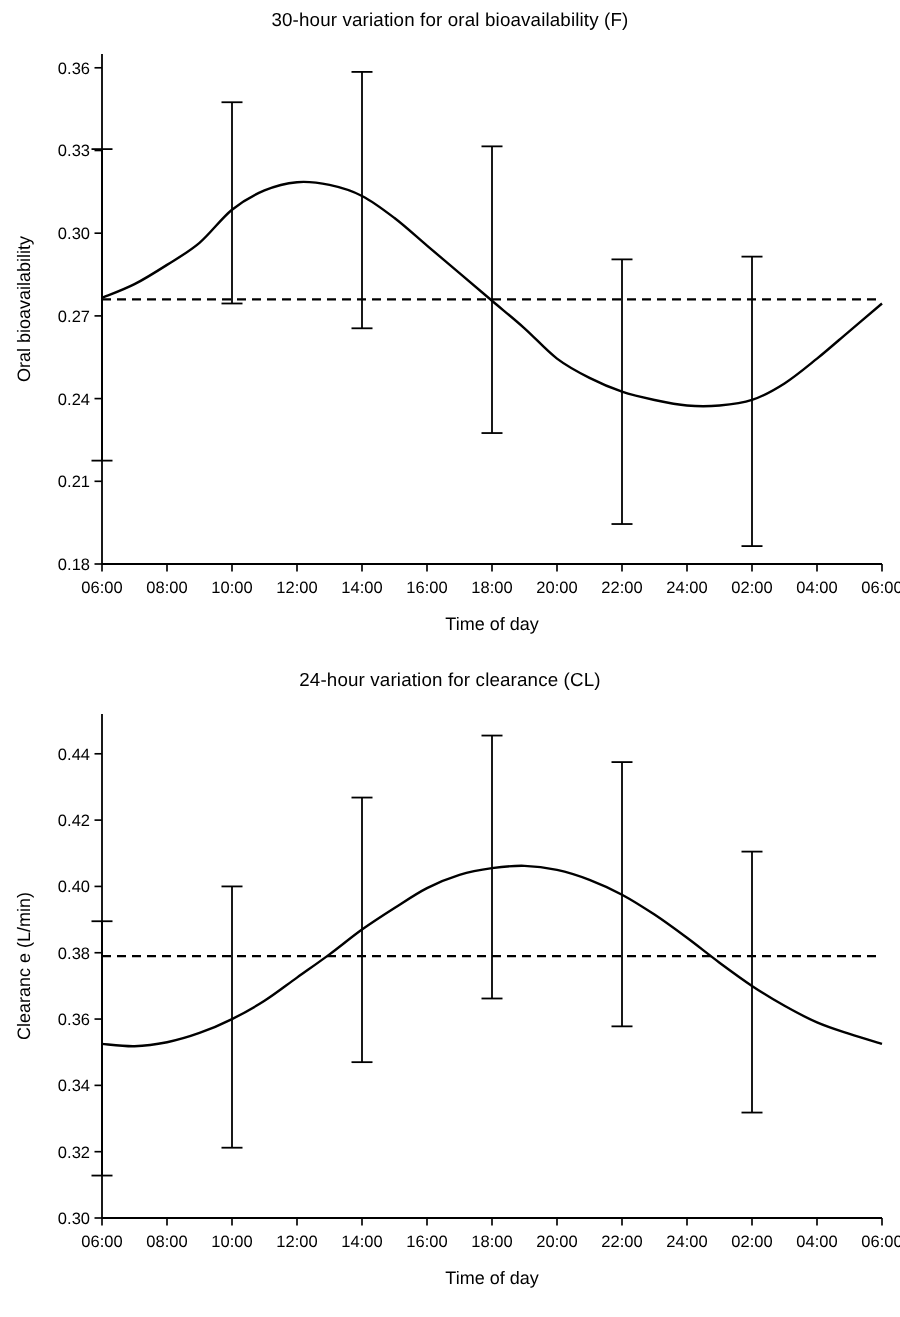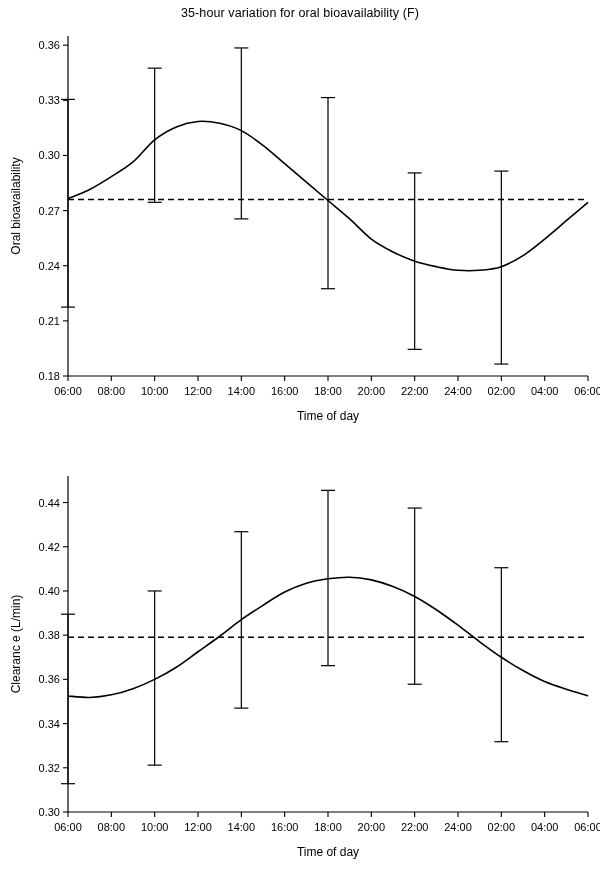--- a/index.html
+++ b/index.html
@@ -77,21 +77,21 @@
     stroke: #000000;
     stroke-width: 1.2;
   }
 </style>
 </head>
 <body>
 
 <div class="page">
 
   <div class="panel" id="panel-top">
-    <div class="chart-title" style="top:6px;">35-hour  variation for  oral bioavailability (F)</div>
+    <div class="chart-title" style="top:6px;">30-hour  variation for  oral bioavailability (F)</div>
     <div class="svg-holder">
       <svg id="svg-top" width="600" height="440" viewBox="0 0 600 440" xmlns="http://www.w3.org/2000/svg">
           <line x1="68" y1="36" x2="68" y2="376" class="axis-line"></line>
           <line x1="68" y1="376" x2="588" y2="376" class="axis-line"></line>
           <line x1="63" y1="376" x2="68" y2="376" class="tick"></line>
           <text x="60" y="380" text-anchor="end" class="tick-label">0.18</text>
           <line x1="63" y1="320.86486486486484" x2="68" y2="320.86486486486484" class="tick"></line>
           <text x="60" y="324.86486486486484" text-anchor="end" class="tick-label">0.21</text>
           <line x1="63" y1="265.72972972972974" x2="68" y2="265.72972972972974" class="tick"></line>
           <text x="60" y="269.72972972972974" text-anchor="end" class="tick-label">0.24</text>
@@ -161,20 +161,21 @@
             <line x1="494.33333333333337" y1="364.05405405405406" x2="508.33333333333337" y2="364.05405405405406" class="errbar"></line>
           </g>
           <path d="M 68.00 198.65 C 71.61 197.12, 82.44 193.14, 89.67 189.46 C 96.89 185.78, 104.11 181.19, 111.33 176.59 C 118.56 172.00, 125.78 168.02, 133.00 161.89 C 140.22 155.77, 147.44 145.66, 154.67 139.84 C 161.89 134.02, 169.11 130.04, 176.33 126.97 C 183.56 123.91, 190.78 122.07, 198.00 121.46 C 205.22 120.85, 212.44 121.77, 219.67 123.30 C 226.89 124.83, 234.11 126.97, 241.33 130.65 C 248.56 134.32, 255.78 139.84, 263.00 145.35 C 270.22 150.86, 277.44 157.60, 284.67 163.73 C 291.89 169.86, 299.11 175.98, 306.33 182.11 C 313.56 188.23, 320.78 194.36, 328.00 200.49 C 335.22 206.61, 342.44 212.43, 349.67 218.86 C 356.89 225.30, 364.11 233.57, 371.33 239.08 C 378.56 244.59, 385.78 248.27, 393.00 251.95 C 400.22 255.62, 407.44 258.68, 414.67 261.14 C 421.89 263.59, 429.11 265.12, 436.33 266.65 C 443.56 268.18, 450.78 269.71, 458.00 270.32 C 465.22 270.94, 472.44 270.94, 479.67 270.32 C 486.89 269.71, 494.11 269.10, 501.33 266.65 C 508.56 264.20, 515.78 260.22, 523.00 255.62 C 530.22 251.03, 537.44 244.90, 544.67 239.08 C 551.89 233.26, 559.11 226.83, 566.33 220.70 C 573.56 214.58, 584.39 205.39, 588.00 202.32" class="curve"></path>
           <text x="328" y="420" text-anchor="middle" class="axis-title">Time of day</text>
           <text x="0" y="0" text-anchor="middle" transform="translate(20,206) rotate(-90)" class="axis-title">Oral bioavailability</text>
         </svg>
     </div>
   </div>
 
   <div class="panel" id="panel-bottom">
+    <div class="chart-title" style="top:6px;">24-hour variation for clearance (CL)</div>
     <div class="svg-holder">
       <svg id="svg-bottom" width="600" height="438" viewBox="0 0 600 438" xmlns="http://www.w3.org/2000/svg">
           <line x1="68" y1="36" x2="68" y2="372" class="axis-line"></line>
           <line x1="68" y1="372" x2="588" y2="372" class="axis-line"></line>
           <line x1="63" y1="372" x2="68" y2="372" class="tick"></line>
           <text x="60" y="376" text-anchor="end" class="tick-label">0.30</text>
           <line x1="63" y1="327.7894736842105" x2="68" y2="327.7894736842105" class="tick"></line>
           <text x="60" y="331.7894736842105" text-anchor="end" class="tick-label">0.32</text>
           <line x1="63" y1="283.578947368421" x2="68" y2="283.578947368421" class="tick"></line>
           <text x="60" y="287.578947368421" text-anchor="end" class="tick-label">0.34</text>

